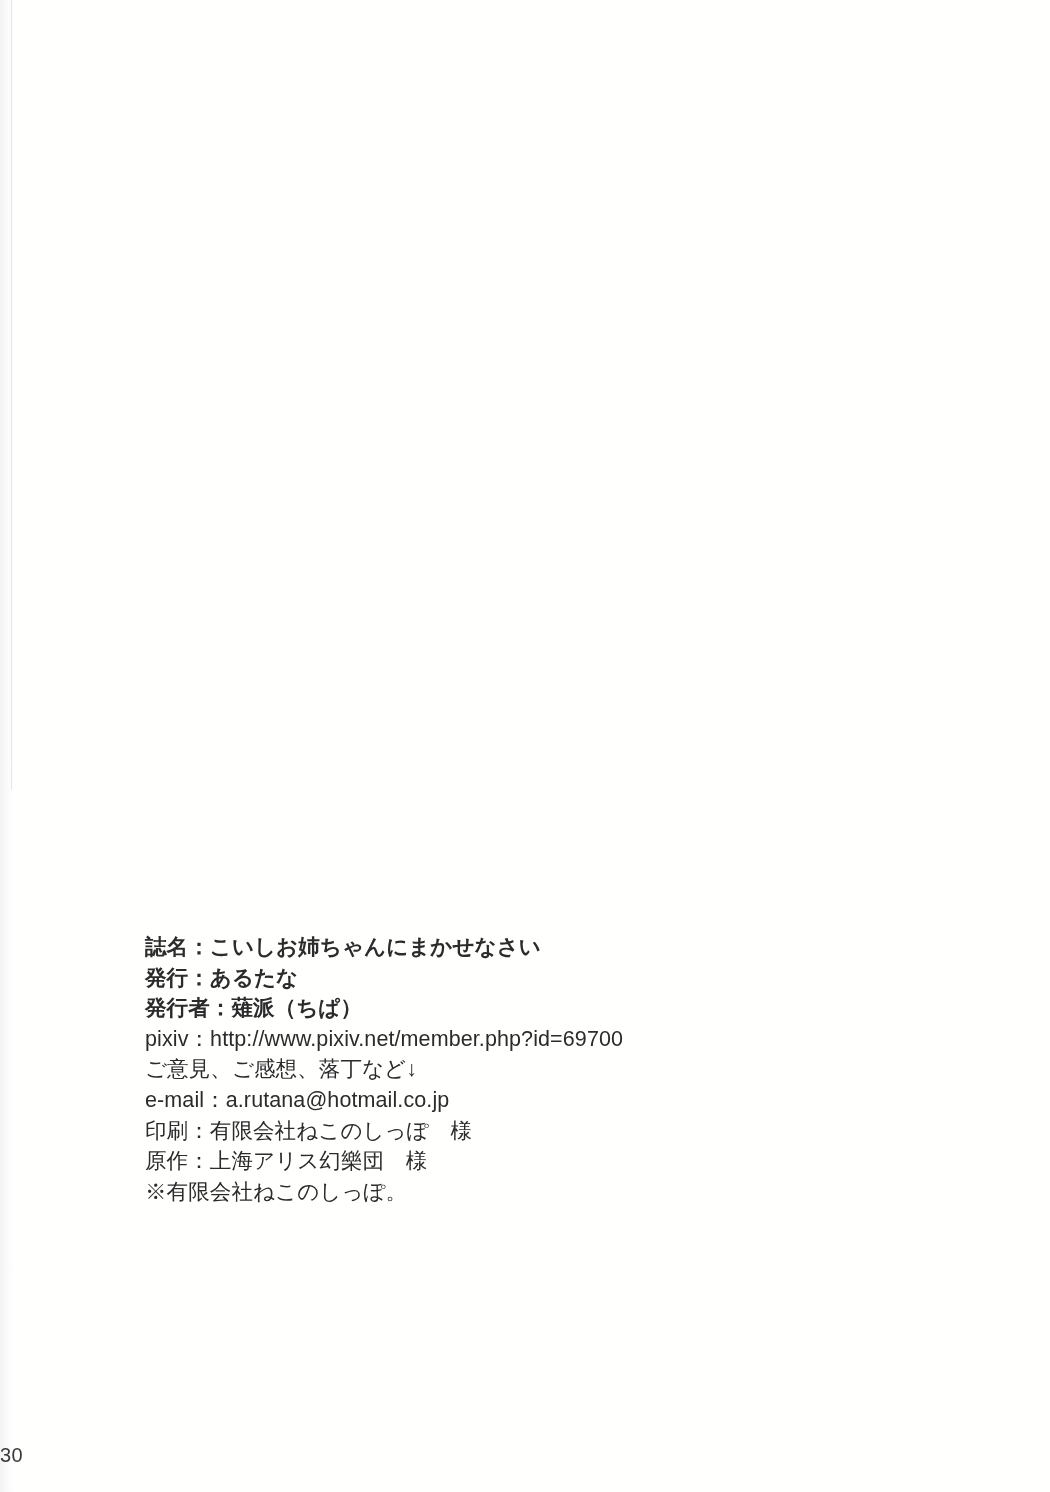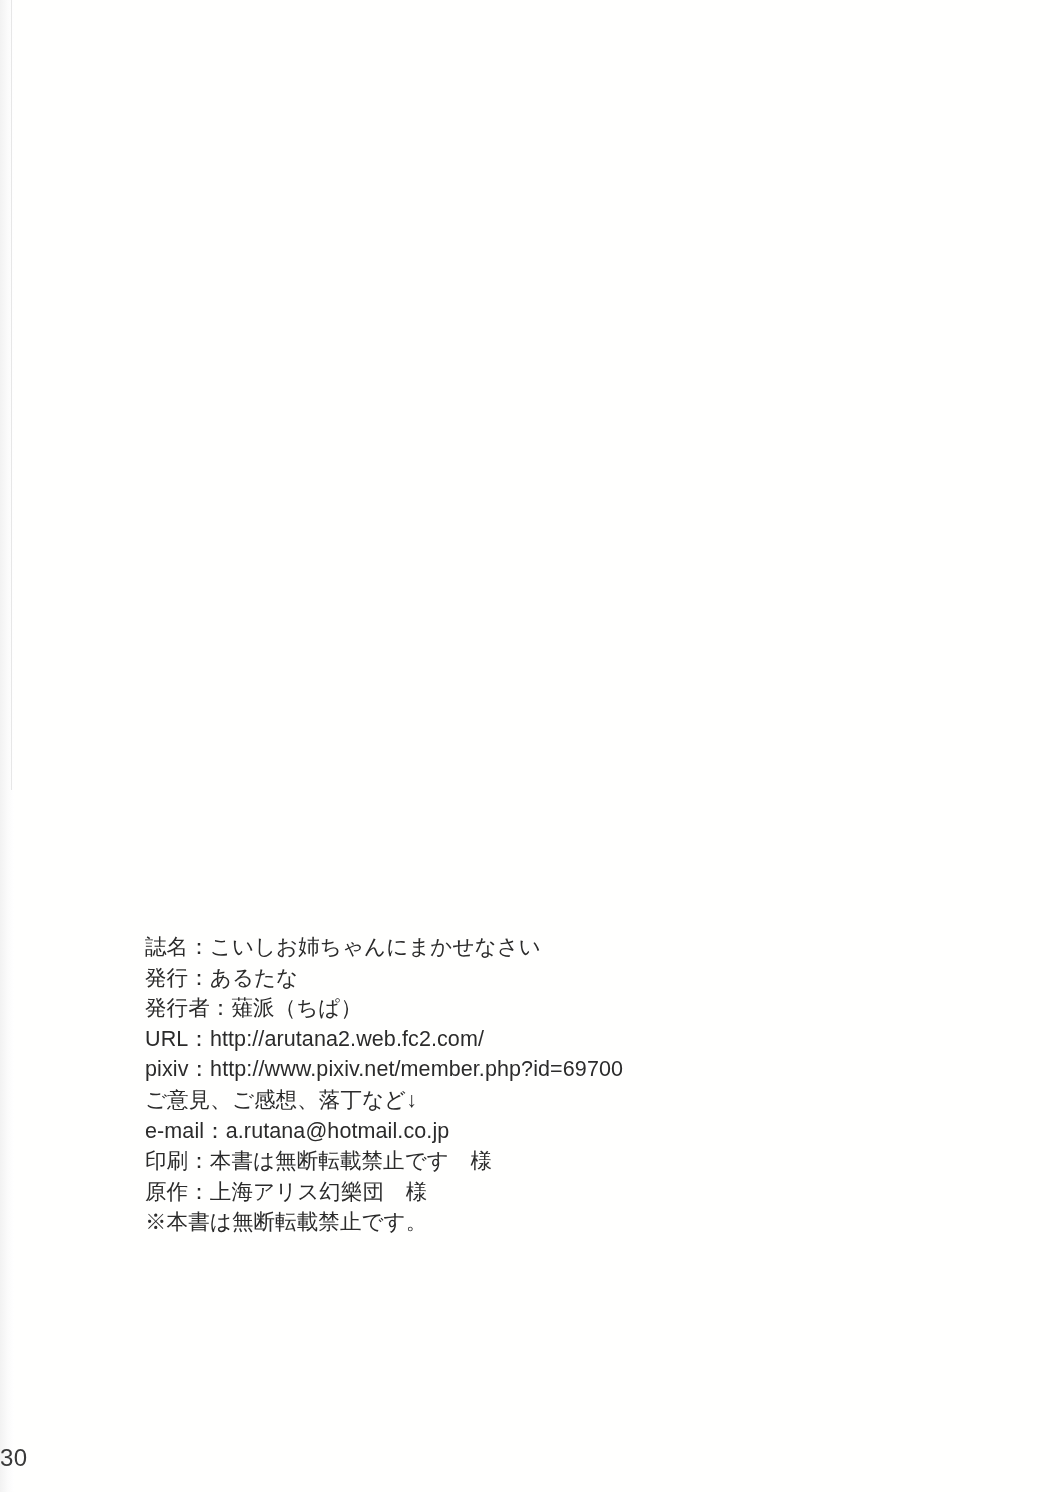--- a/index.html
+++ b/index.html
@@ -41,47 +41,46 @@
     width: 760px;
   }
   .colophon .line {
     font-size: 21.5px;
     line-height: 30.6px;
     color: #2b2b2b;
     white-space: pre;
     letter-spacing: 0.1px;
   }
   .colophon .line.bold {
-    font-weight: normal;
+    font-weight: bold;
   }
   .page-number {
     position: absolute;
     left: 0px;
     top: 1444px;
-    font-size: 24px;
+    font-size: 20px;
     color: #3a3a3a;
     letter-spacing: 0.5px;
   }
 </style>
 </head>
 <body>
 
 <div class="page">
 
   <div class="scan-edge"></div>
   <div class="scan-line"></div>
 
   <div class="colophon">
     <div class="line bold">誌名：こいしお姉ちゃんにまかせなさい</div>
     <div class="line bold">発行：あるたな</div>
     <div class="line bold">発行者：薙派（ちぱ）</div>
-    <div class="line">URL：http://arutana2.web.fc2.com/</div>
     <div class="line">pixiv：http://www.pixiv.net/member.php?id=69700</div>
     <div class="line">ご意見、ご感想、落丁など↓</div>
     <div class="line">e-mail：a.rutana@hotmail.co.jp</div>
-    <div class="line">印刷：本書は無断転載禁止です　様</div>
+    <div class="line">印刷：有限会社ねこのしっぽ　様</div>
     <div class="line">原作：上海アリス幻樂団　様</div>
-    <div class="line">※本書は無断転載禁止です。</div>
+    <div class="line">※有限会社ねこのしっぽ。</div>
   </div>
 
   <div class="page-number">30</div>
 
 </div>
 
 </body></html>

